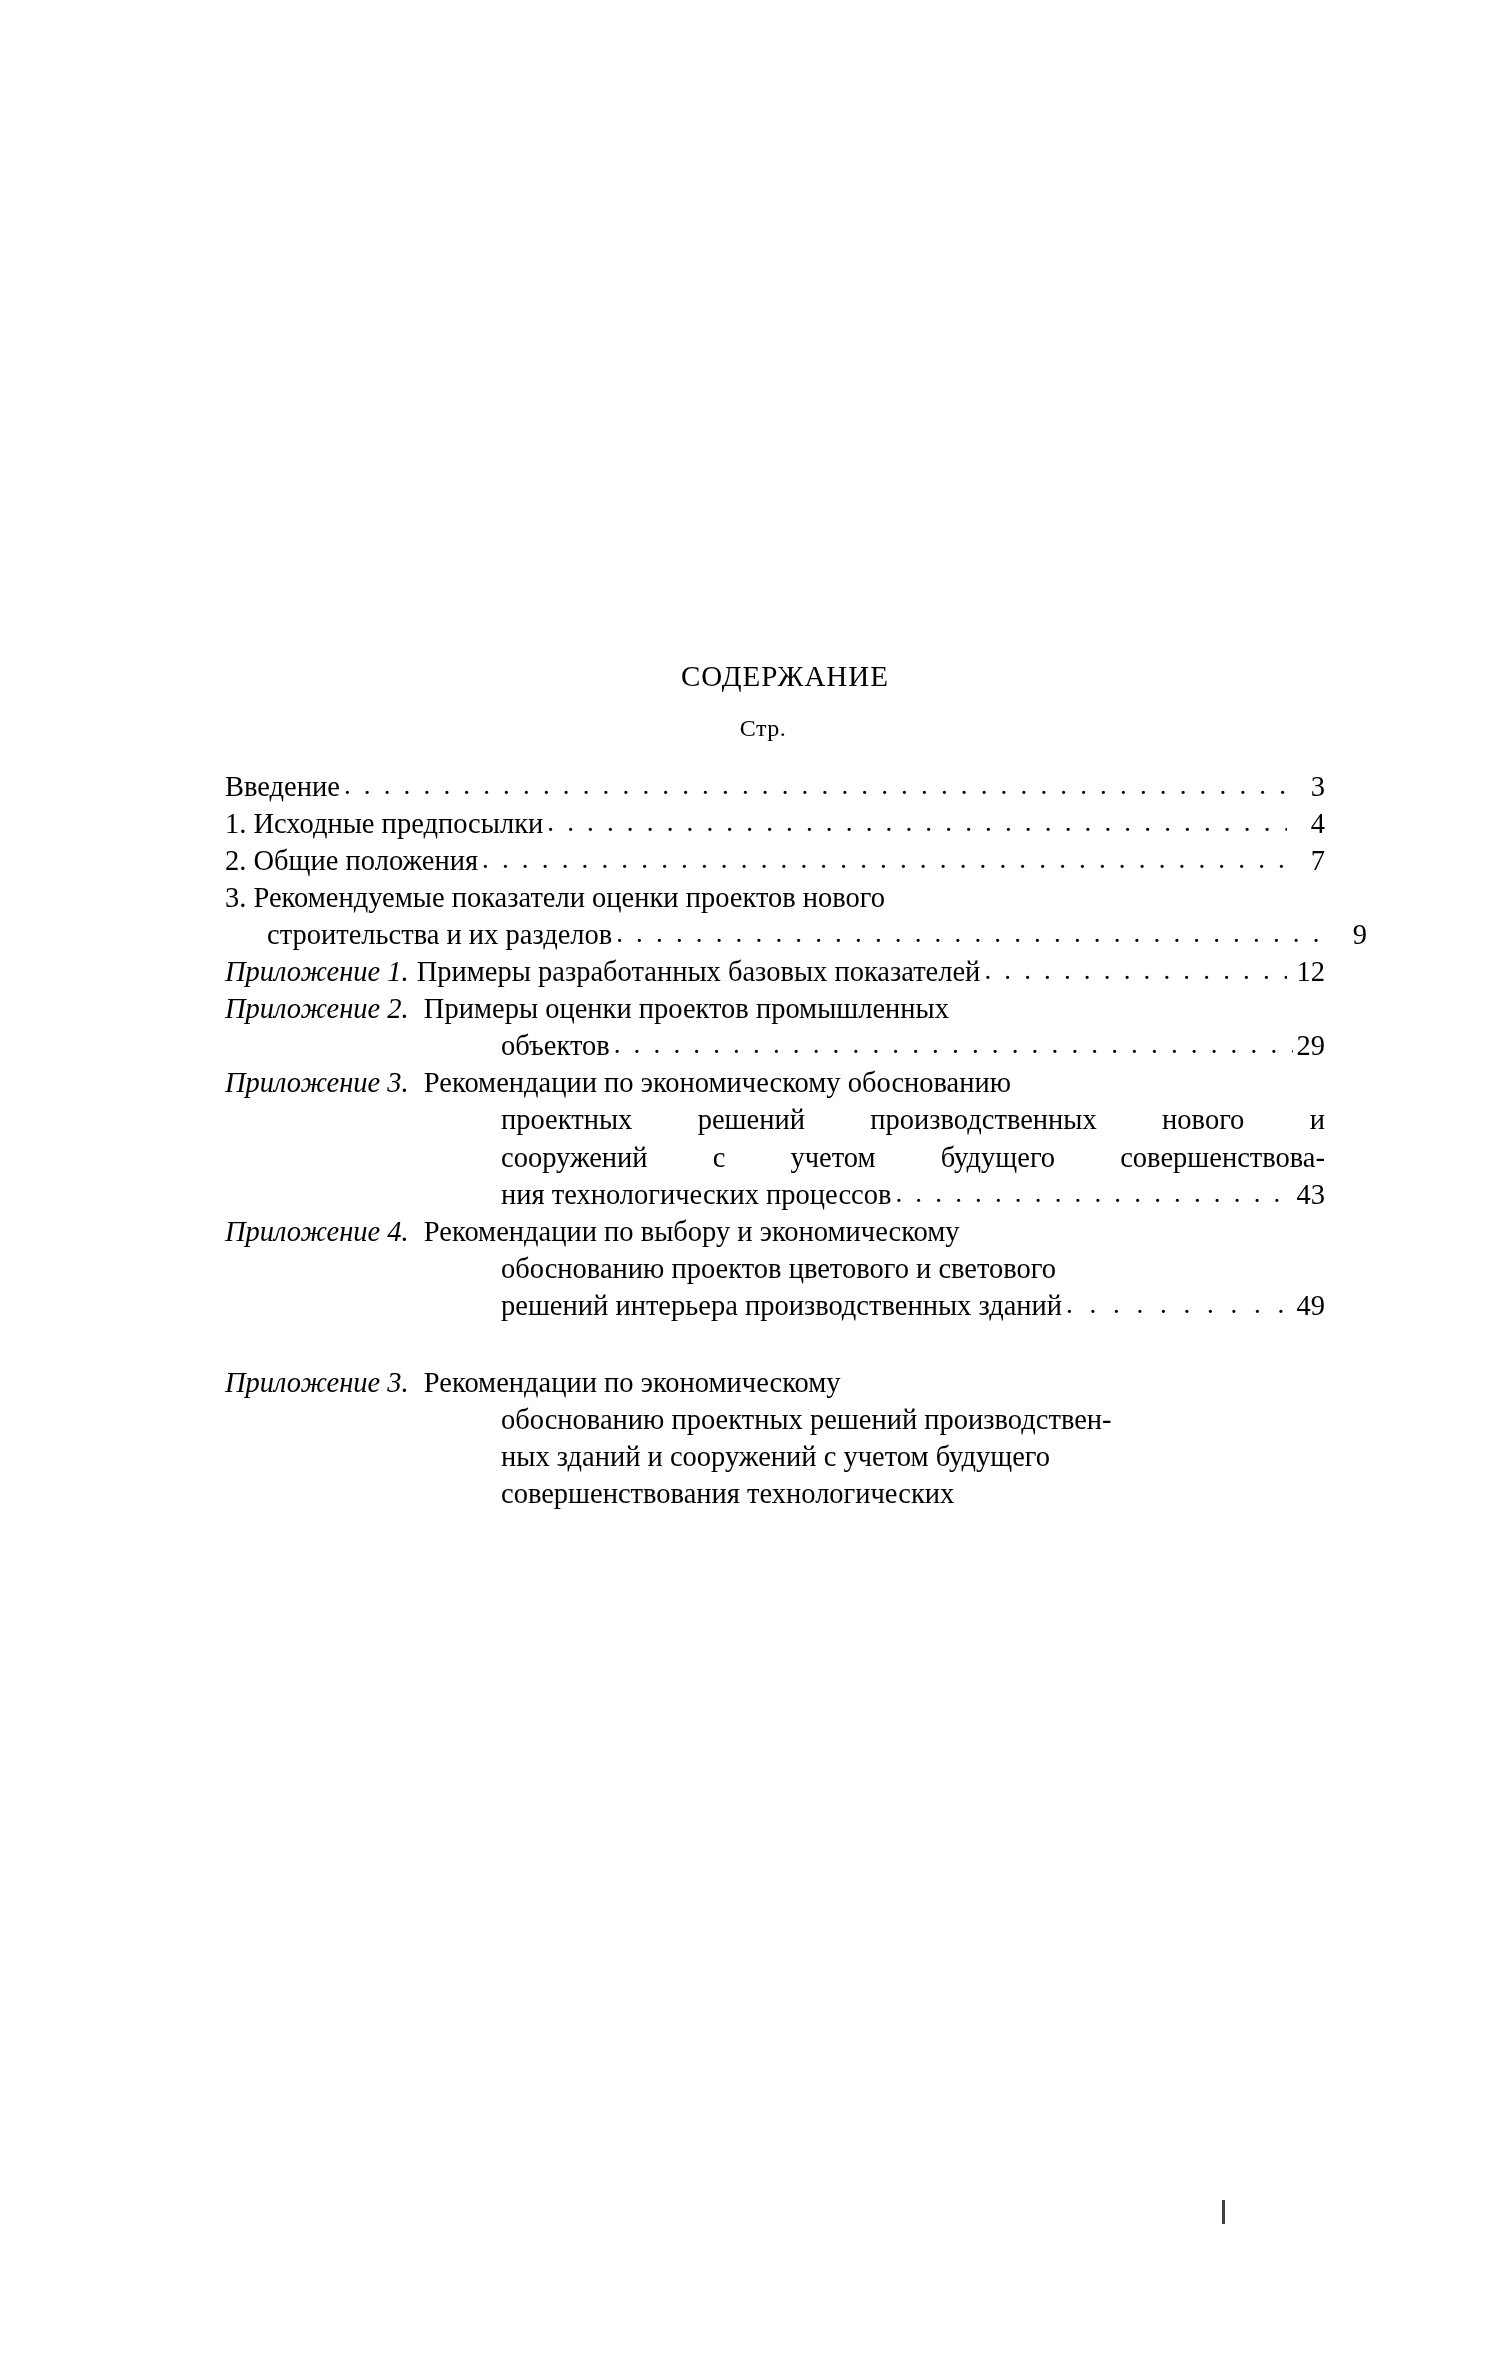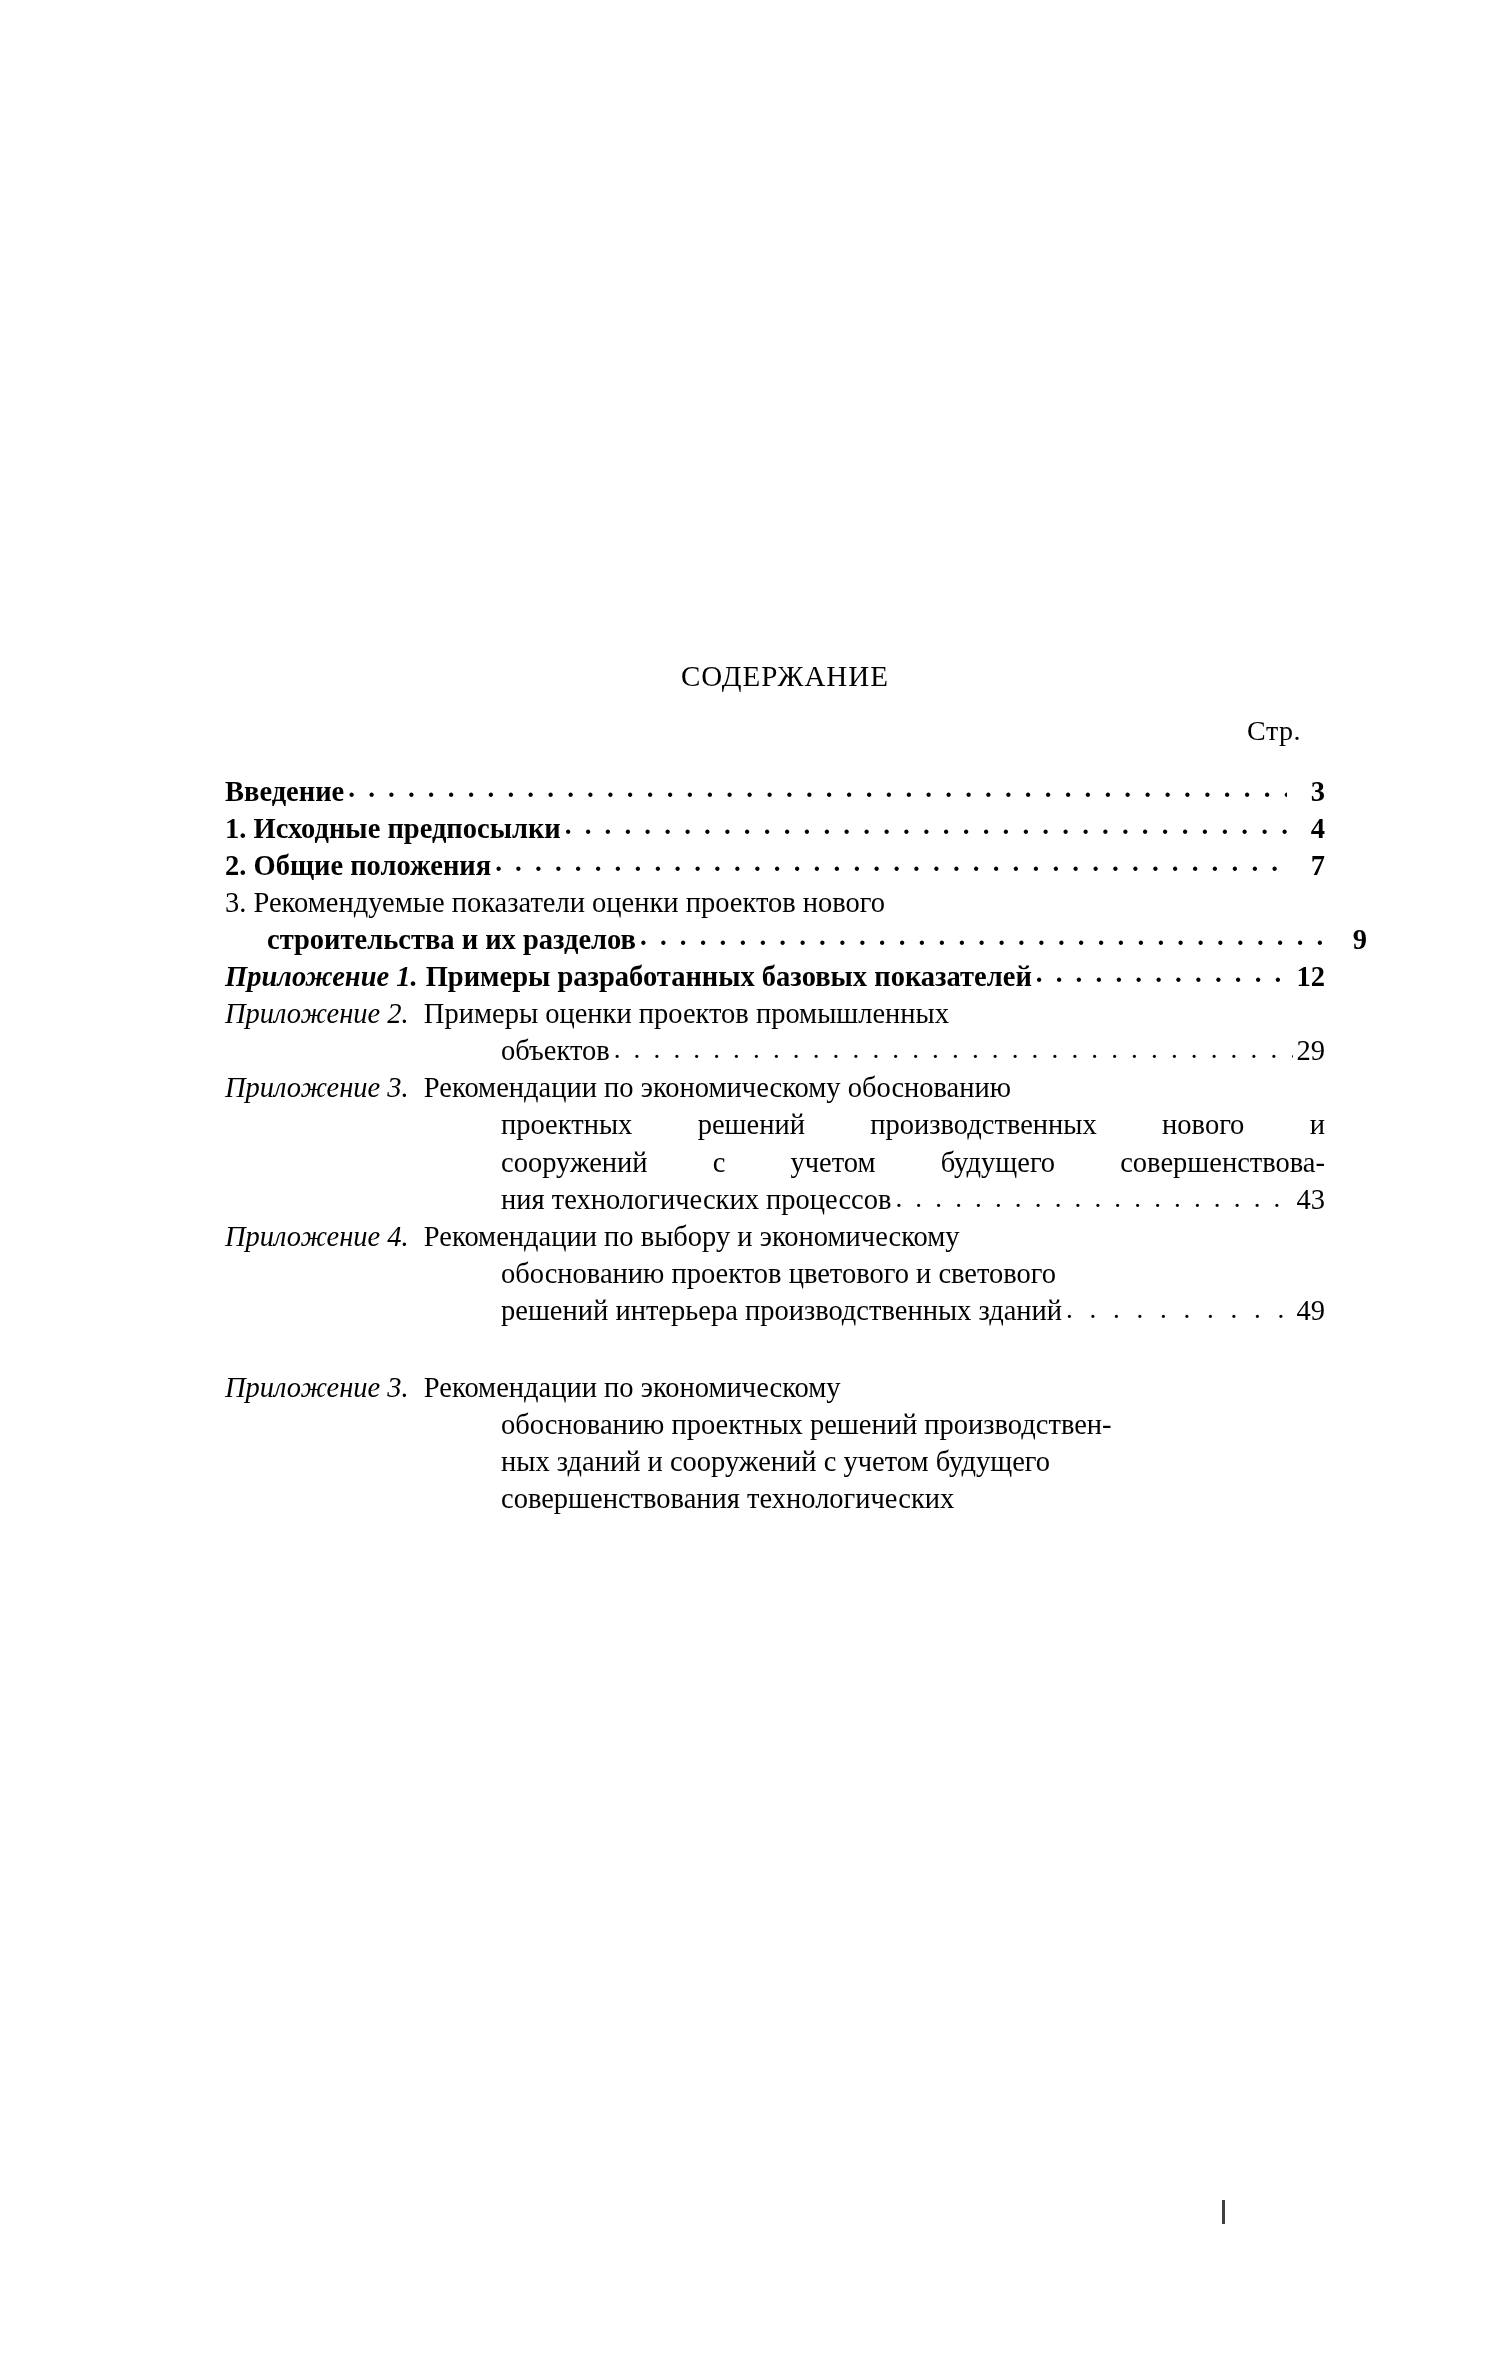--- a/index.html
+++ b/index.html
@@ -29,43 +29,42 @@
     width: 1100px;
   }
   .toc-title {
     text-align: center;
     font-size: 29px;
     letter-spacing: 1px;
     font-family: "Liberation Serif", serif;
     margin-left: 20px;
   }
   .pages-label {
-    text-align: right;
-    font-size: 28px;
+    text-align: center;
+    font-size: 24px;
     margin-top: 22px;
     margin-right: 24px;
     letter-spacing: 0.5px;
   }
   .toc-list {
     margin-top: 26px;
     font-size: 28.5px;
     line-height: 1.30;
   }
   .row {
     position: relative;
     display: block;
     width: 100%;
   }
   
   .entry {
     display: flex;
-    align-items: flex-start;
+    align-items: flex-end;
     width: 100%;
     white-space: nowrap;
-    font-weight: bold;
   }
   .entry .label {
     flex: 0 0 auto;
   }
   .entry .leader {
     flex: 1 1 auto;
     overflow: hidden;
     white-space: nowrap;
     margin: 0 4px;
     letter-spacing: 3.2px;

